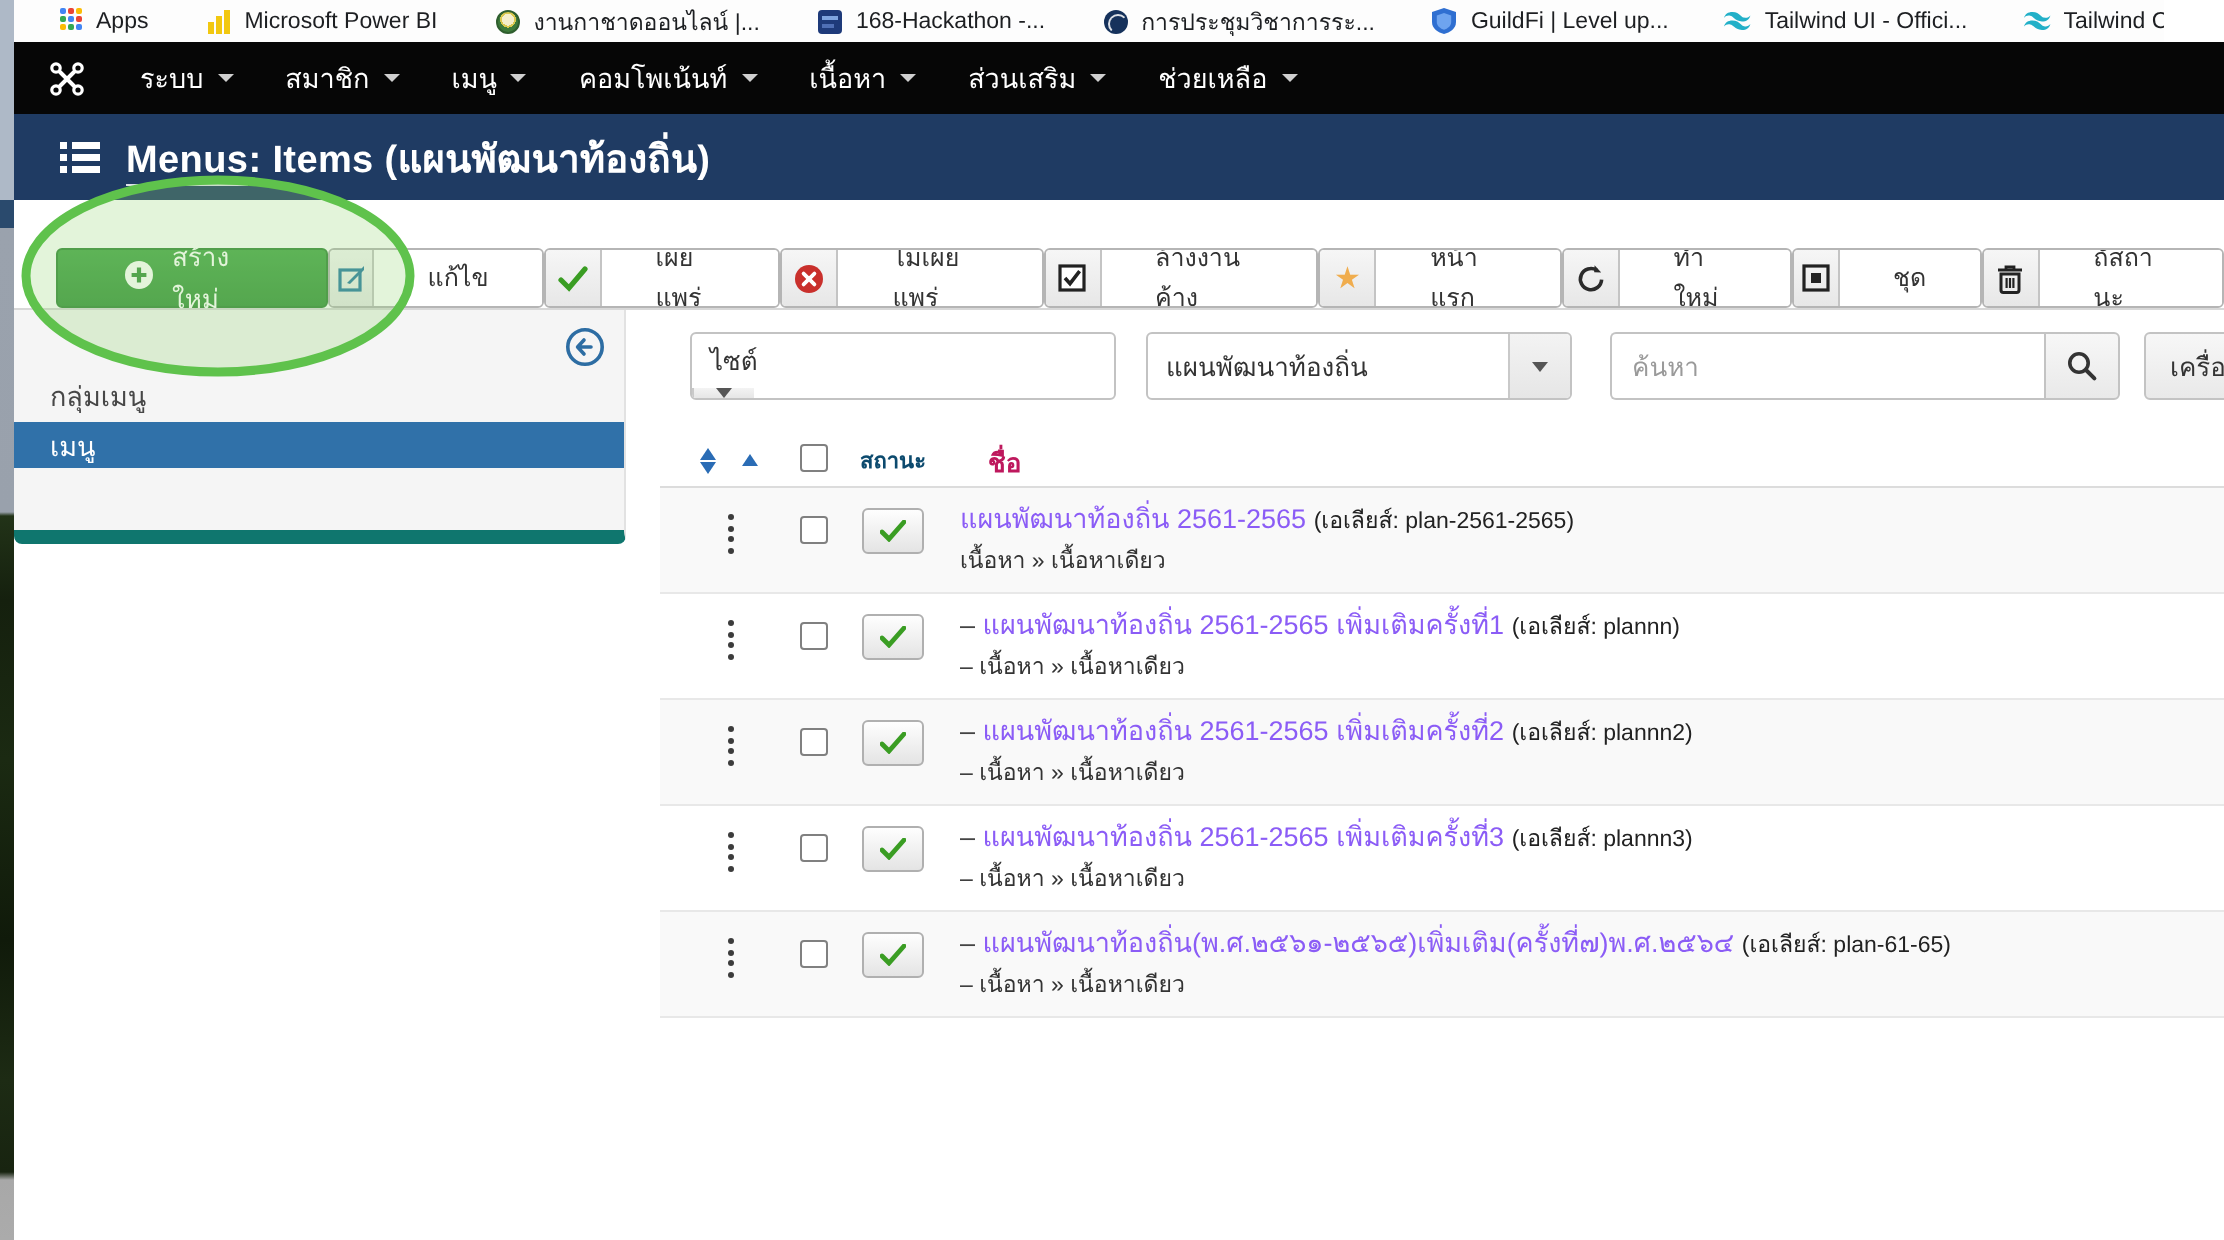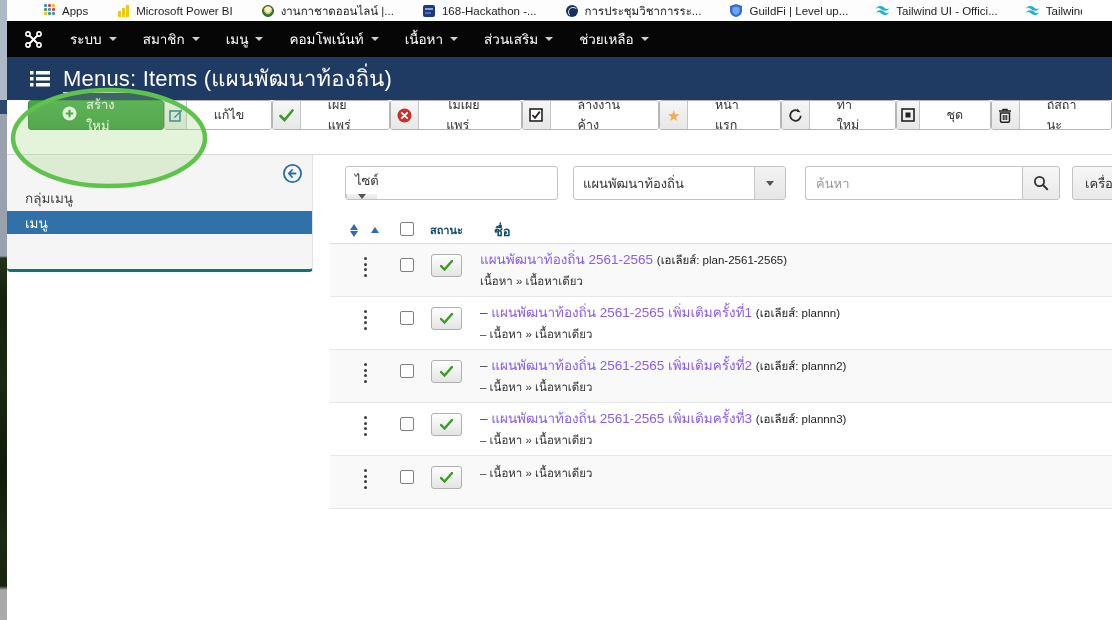--- a/index.html
+++ b/index.html
@@ -8,21 +8,21 @@
   .screen { position:relative; width:1112px; height:620px; overflow:hidden; background:#fff; }
 
   
   .edge-strip { position:absolute; left:0; top:0; width:7px; height:620px;
     background:linear-gradient(180deg,#aeb9c7 0px,#aeb9c7 100px,#2a4a6d 100px,#2a4a6d 114px,
       #9aa2ad 114px,#99a1ac 256px,#223318 258px,#15200e 300px,#1b2a12 380px,#101a0a 470px,
       #1d2b14 540px,#182410 586px,#a8a8a8 590px,#ababab 620px); }
 
   
   .bookmarks { position:absolute; left:7px; top:0; width:1075px; height:21px; background:#fdfdfd;
-    display:flex; align-items:center; padding-left:21px; overflow:hidden; }
+    display:flex; align-items:center; padding-left:7px; overflow:hidden; }
   .bm-item { display:flex; align-items:center; gap:6px; padding:0 14px; font-size:11.5px; color:#1d1f22; white-space:nowrap; cursor:pointer; }
   .bm-ic { width:14px; height:14px; display:inline-flex; align-items:center; justify-content:center; flex:none; }
   .apps-grid { display:grid; grid-template-columns:repeat(3,3px); grid-template-rows:repeat(3,3px); gap:1px; }
   .apps-grid i { width:3px; height:3px; border-radius:1px; }
   .pbi { display:flex; align-items:flex-end; gap:1px; height:12px; }
   .pbi i { width:3px; background:#f2c811; }
   .fav-circle { width:12px; height:12px; border-radius:50%; }
   .fav-rc { background:radial-gradient(circle at 50% 38%, #f5eecb 0 3px, #d9c84f 3px 4px, #3d7a3a 4px); border:1px solid #2f5e2e; }
   .fav-hack { width:12px; height:12px; border-radius:2px; background:#1e3a7a; position:relative; }
   .fav-hack:before { content:""; position:absolute; left:2px; right:2px; top:3px; height:2px; background:#7fa4e0; }
@@ -34,36 +34,36 @@
   .adminbar { position:absolute; left:7px; top:21px; width:1105px; height:36px; background:#060606;
     display:flex; align-items:center; padding-left:18px; }
   .jlogo { width:18px; height:18px; margin-right:14px; display:flex; align-items:center; }
   .am-item { display:flex; align-items:center; gap:7px; padding:0 13px; color:#fff; font-size:13.5px; height:36px; cursor:pointer; white-space:nowrap; }
   .caret-down { width:0; height:0; border-left:4px solid transparent; border-right:4px solid transparent; border-top:4px solid #cfcfcf; }
 
   
   .titlebar { position:absolute; left:7px; top:57px; width:1105px; height:43px; background:#1f3b63;
     display:flex; align-items:center; padding-left:23px; color:#fff; }
   .titlebar .ticon { margin-right:13px; display:flex; }
-  .page-title { font-size:22px; letter-spacing:.2px; }
+  .page-title { font-size:19px; letter-spacing:.2px;font-weight:bold; }
   .title-link { border-bottom:1px solid rgba(255,255,255,.85); padding-bottom:1px; }
 
   
   .toolbar { position:absolute; left:7px; top:100px; width:1105px; height:55px; background:#fff;
-    border-bottom:1px solid #d8d8d8; display:flex; align-items:flex-start; padding-left:21px; }
+    border-bottom:1px solid #d8d8d8; display:flex; align-items:flex-end; padding-left:21px; }
   .btn-new { height:30px; padding:0 33px; background:linear-gradient(#49a74c,#3c9540); border:1px solid #378a3b;
     border-radius:3px; color:#fff; font-size:13px; display:flex; align-items:center; gap:9px; cursor:pointer; }
   .tbtn { height:30px; display:flex; align-items:stretch; border:1px solid #b5b5b5; border-radius:3px; overflow:hidden; background:#fff; cursor:pointer; }
   .tbtn-ic { width:33px; display:flex; align-items:center; justify-content:center; background:linear-gradient(#f6f6f6,#e7e7e7); border-right:1px solid #c4c4c4; }
   .tbtn-label { display:flex; align-items:center; padding:0 27px; font-size:12.5px; color:#333; background:#fff; }
   .star-glyph { color:#f0ad4e; font-size:15px; line-height:1; }
 
   
   .sidebar { position:absolute; left:7px; top:155px; width:306px; height:117px; background:#f5f5f5;
-    border-right:1px solid #e2e2e2; border-bottom:3px solid #0f766e; border-radius:0 0 4px 4px; }
+    border-right:1px solid #e2e2e2; border-bottom:7px solid #0f766e; border-radius:0 0 4px 4px; }
   .collapse-btn { position:absolute; right:9px; top:8px; cursor:pointer; display:flex; }
   .sb-group { position:absolute; left:18px; top:32px; font-size:13.5px; color:#474747; }
   .sb-selected { position:absolute; left:0; top:56px; width:100%; height:23px; background:#3071a9; color:#fff;
     font-size:13.5px; display:flex; align-items:center; padding-left:18px; cursor:pointer; }
 
   
   .filters { position:absolute; left:330px; top:166px; height:34px; display:flex; }
   .fselect { position:absolute; height:34px; border:1px solid #c3c3c3; border-radius:3px; background:#fff;
     display:flex; align-items:stretch; overflow:hidden; cursor:pointer; }
   .fselect .val { flex:1; display:flex; align-items:center; padding:0 9px; font-size:13px; color:#333; white-space:nowrap; }
@@ -80,21 +80,21 @@
 
   
   .thead { position:absolute; left:330px; top:219px; width:782px; height:25px; border-bottom:1px solid #dcdcdc; }
   .sort-stack { position:absolute; left:20px; top:5px; display:flex; flex-direction:column; gap:1px; cursor:pointer; }
   .tri-up { width:0; height:0; border-left:4.5px solid transparent; border-right:4.5px solid transparent; border-bottom:6px solid #2a6cb5; }
   .tri-dn { width:0; height:0; border-left:4.5px solid transparent; border-right:4.5px solid transparent; border-top:6px solid #2a6cb5; }
   .sort-up { position:absolute; left:41px; top:8px; cursor:pointer; }
   .cb { width:14px; height:14px; border:1px solid #808080; border-radius:2px; background:#fff; cursor:pointer; }
   .thead .cb { position:absolute; left:70px; top:3px; }
   .th-status { position:absolute; left:100px; top:2px; font-size:11px; font-weight:bold; color:#0c4a6e; cursor:pointer; }
-  .th-title { position:absolute; left:164px; top:2px; font-size:13px; font-weight:bold; color:#0c4a6e; cursor:pointer; }
+  .th-title { position:absolute; left:164px; top:2px; font-size:13px; font-weight:bold; color:#be185d; cursor:pointer; }
 
   .rows { position:absolute; left:330px; top:244px; width:782px; }
   .row { position:relative; height:53px; border-bottom:1px solid #e8e8e8; background:#fff; }
   .row:nth-child(odd) { background:#f9f9f9; }
   .drag { position:absolute; left:34px; top:13px; display:flex; flex-direction:column; gap:2.5px; cursor:grab; }
   .drag i { width:3px; height:3px; border-radius:50%; background:#3c3c3c; }
   .row .cb { position:absolute; left:70px; top:14px; }
   .status-btn { position:absolute; left:101px; top:10px; width:31px; height:23px; border:1px solid #b0b0b0; border-radius:3px;
     background:linear-gradient(#fefefe,#e4e4e4); display:flex; align-items:center; justify-content:center; cursor:pointer; }
   .rtext { position:absolute; left:150px; top:6px; line-height:1.45; }
@@ -458,20 +458,21 @@
           <i></i>
           <i></i>
         </span>
       <span class="cb"></span>
       <span class="status-btn">
           <svg width="13" height="11" viewBox="0 0 13 11">
             <path d="M1 6 L4.5 9.5 L12 1" fill="none" stroke="#3a9d23" stroke-width="2.4" stroke-linecap="round"></path>
           </svg>
         </span>
       <div class="rtext">
+        <div class="rline1"><span class="rprefix">– </span><span class="rtitle">แผนพัฒนาท้องถิ่น(พ.ศ.๒๕๖๑-๒๕๖๕)เพิ่มเติม(ครั้งที่๗)พ.ศ.๒๕๖๔</span> <span class="ralias">(เอเลียส์: plan-61-65)</span></div>
         <div class="rline2"><span>– </span><span>เนื้อหา » เนื้อหาเดียว</span></div>
       </div>
     </div>
   </div>
 
   <svg class="annotation" viewBox="0 0 202 104">
     <ellipse cx="101" cy="52" rx="96" ry="48" fill="rgba(150,214,120,0.27)" stroke="#5fc24c" stroke-width="4.5"></ellipse>
   </svg>
 </div>
 

